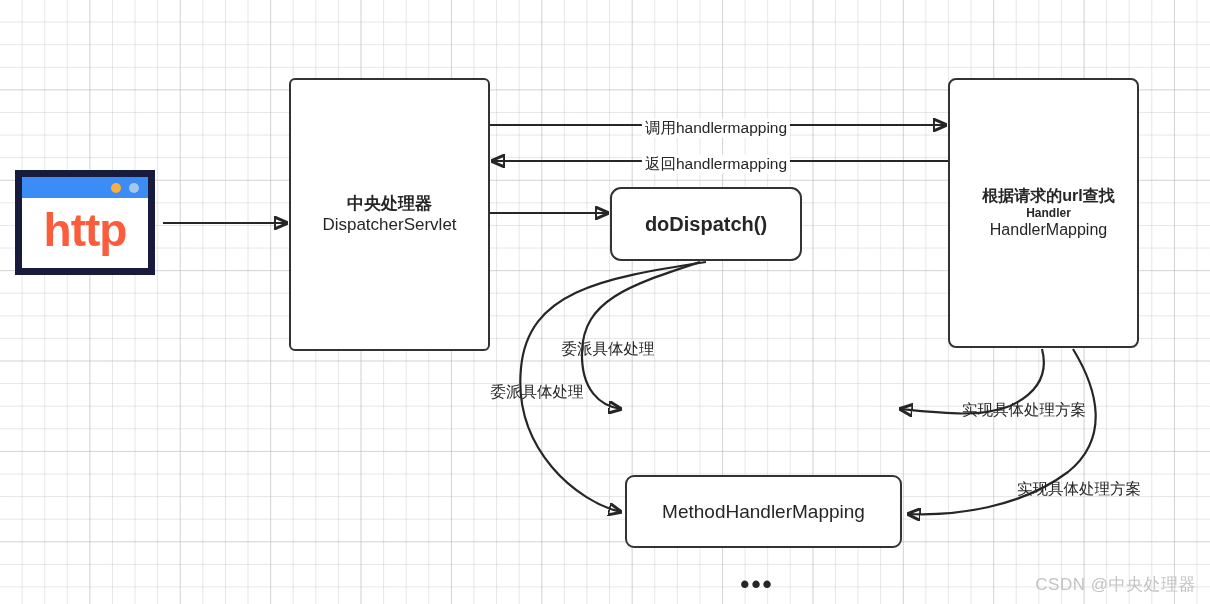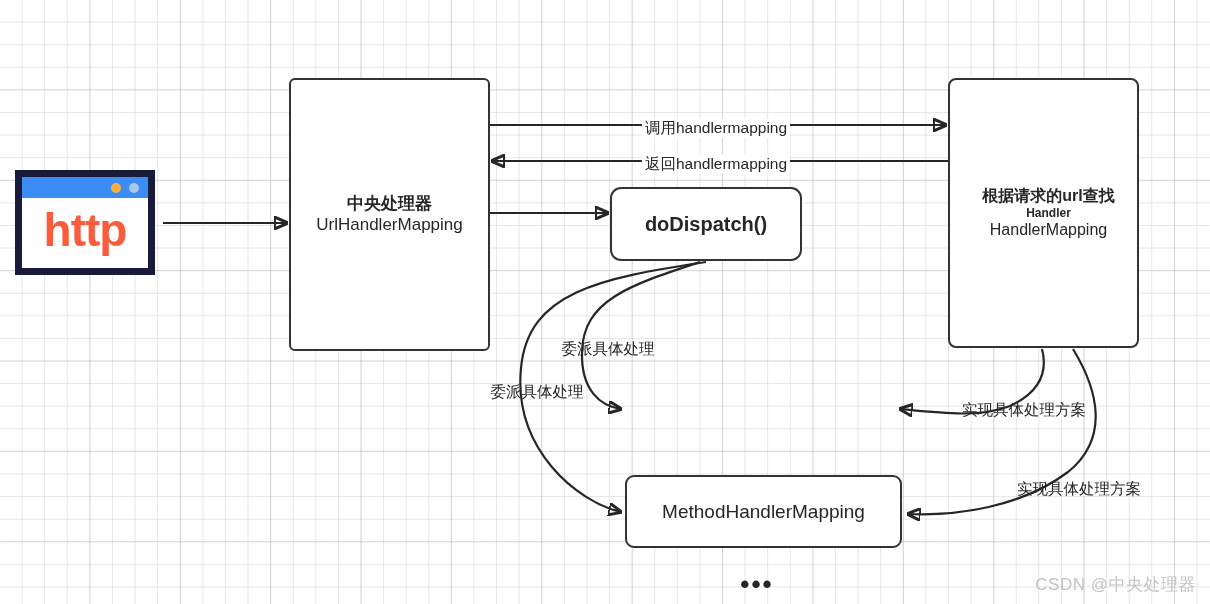--- a/index.html
+++ b/index.html
@@ -205,21 +205,21 @@
       <div class="titlebar">
         <span class="dot yellow"></span>
         <span class="dot blue"></span>
       </div>
       <div class="http-text">http</div>
     </div>
   </div>
 
   <div class="node" id="node-dispatcher">
     <div class="t1 line-bold">中央处理器</div>
-    <div class="t2">UrlHandlerMapping</div>
+    <div class="t2">DispatcherServlet</div>
   </div>
 
   <div class="node" id="node-dodispatch">
     <div class="t1 line-bold">doDispatch()</div>
   </div>
 
   <div class="node" id="node-handlermapping">
     <div class="t1 line-bold">根据请求的url查找</div>
     <div class="t2 line-bold">Handler</div>
     <div class="t3">HandlerMapping</div>

